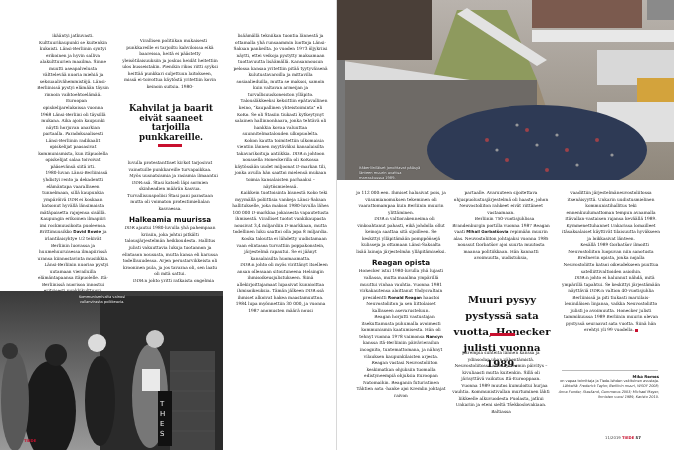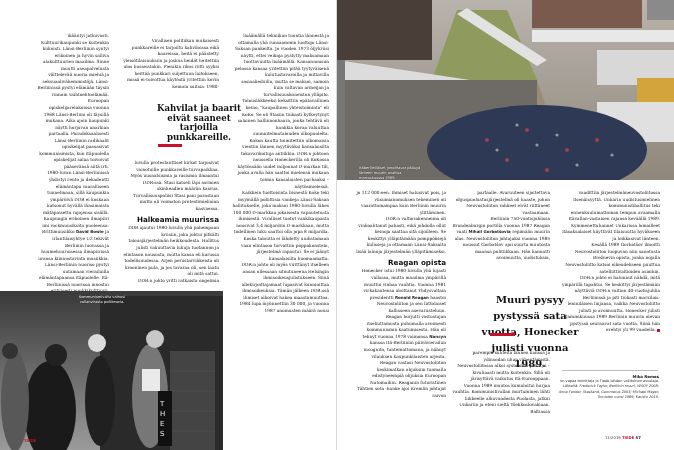--- a/index.html
+++ b/index.html
@@ -2,27 +2,27 @@
 <html><head>
 <meta charset="utf-8">
 <style>
   html, body { margin:0; padding:0; background:#f4f4f4; }
   body { width:674px; height:450px; position:relative; overflow:hidden; font-family:"DejaVu Serif", serif; }
   .page { position:absolute; top:0; height:450px; background:#fff; overflow:hidden; }
   .page-left { left:0; width:336px; }
   .page-right { left:337px; width:337px; }
   .spine { position:absolute; left:336px; top:0; width:1px; height:450px; background:#d8d8d8; }
 
-  .col { position:absolute; font-size:4.3px; line-height:6.55px; color:#222; text-align:right; }
+  .col { position:absolute; font-size:4.3px; line-height:6.55px; color:#222; text-align:center; }
   .col p { margin:0; text-indent:0; }
   .col p.ind { text-indent:7px; }
   .col h3 { margin:3px 0 1px 0; font-family:"DejaVu Sans", sans-serif; font-weight:bold; font-size:7.2px; line-height:9px; color:#111; }
   .col b { font-family:"DejaVu Sans", sans-serif; font-weight:bold; font-size:4px; }
 
-  .pullquote { position:absolute; text-align:center; font-family:"DejaVu Serif", serif; font-weight:bold; color:#111;margin-left:28px; }
+  .pullquote { position:absolute; text-align:center; font-family:"DejaVu Serif", serif; font-weight:bold; color:#111; }
   .pq-bar { position:absolute; height:3px; background:#c8102e; }
 
   .photo { position:absolute; overflow:hidden; }
   .caption { position:absolute; font-family:"DejaVu Sans", sans-serif; font-size:3.6px; line-height:5px; color:#fff; text-shadow:0 0 1px #000; }
 
   .bio { position:absolute; font-family:"DejaVu Sans", sans-serif; font-size:3.5px; line-height:5.2px; color:#333; text-align:right; }
   .bio .author { font-weight:bold; color:#111; font-size:3.9px; }
   .bio .sources { font-style:italic; }
 
   .folio { position:absolute; font-family:"DejaVu Sans", sans-serif; font-size:3.8px; color:#444; }

